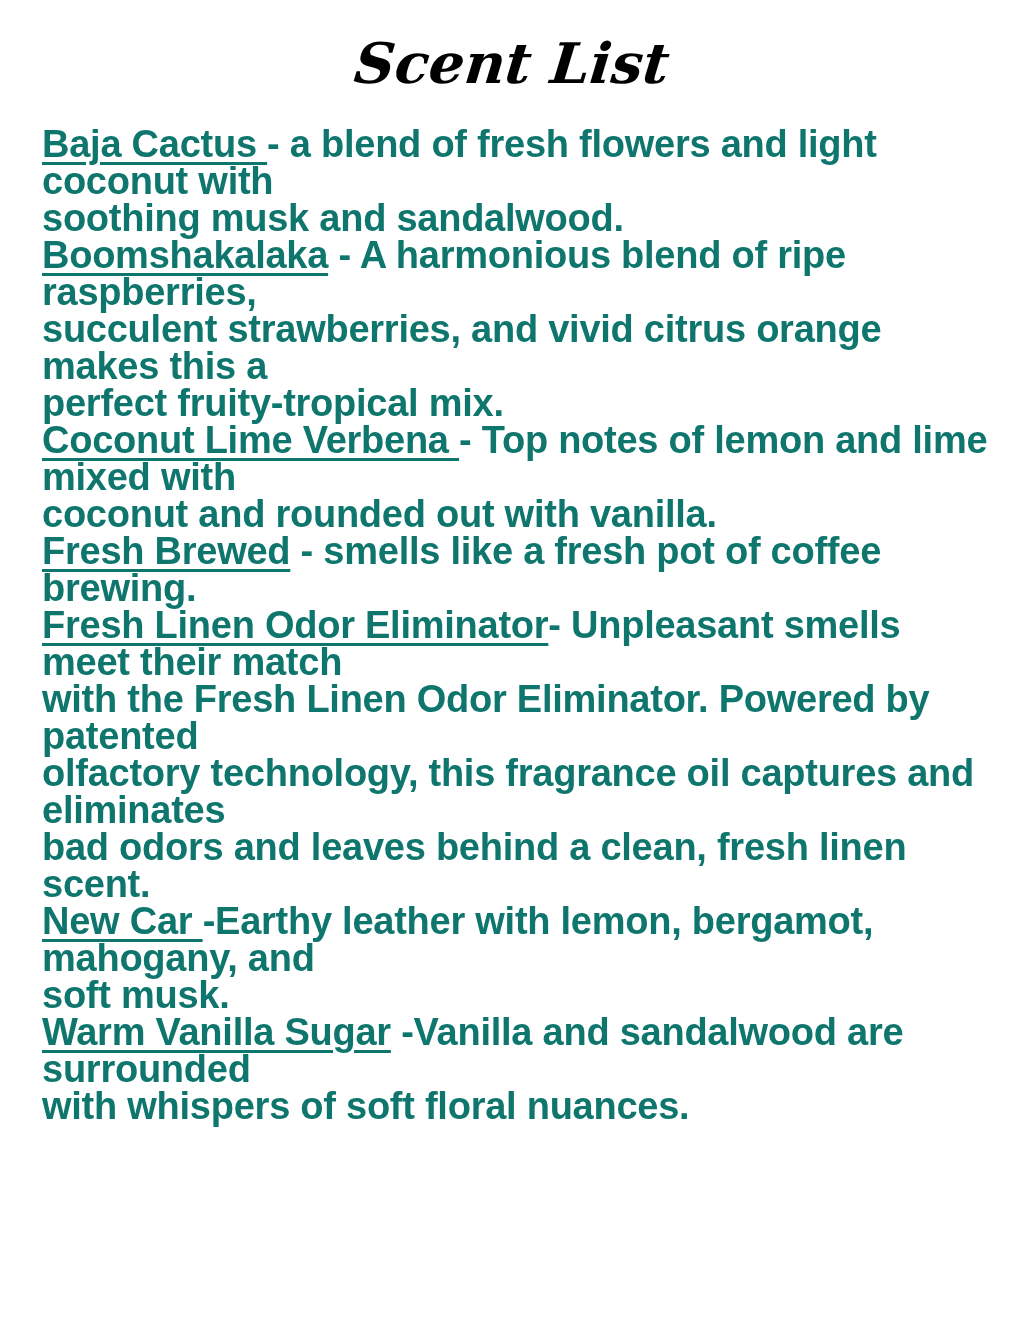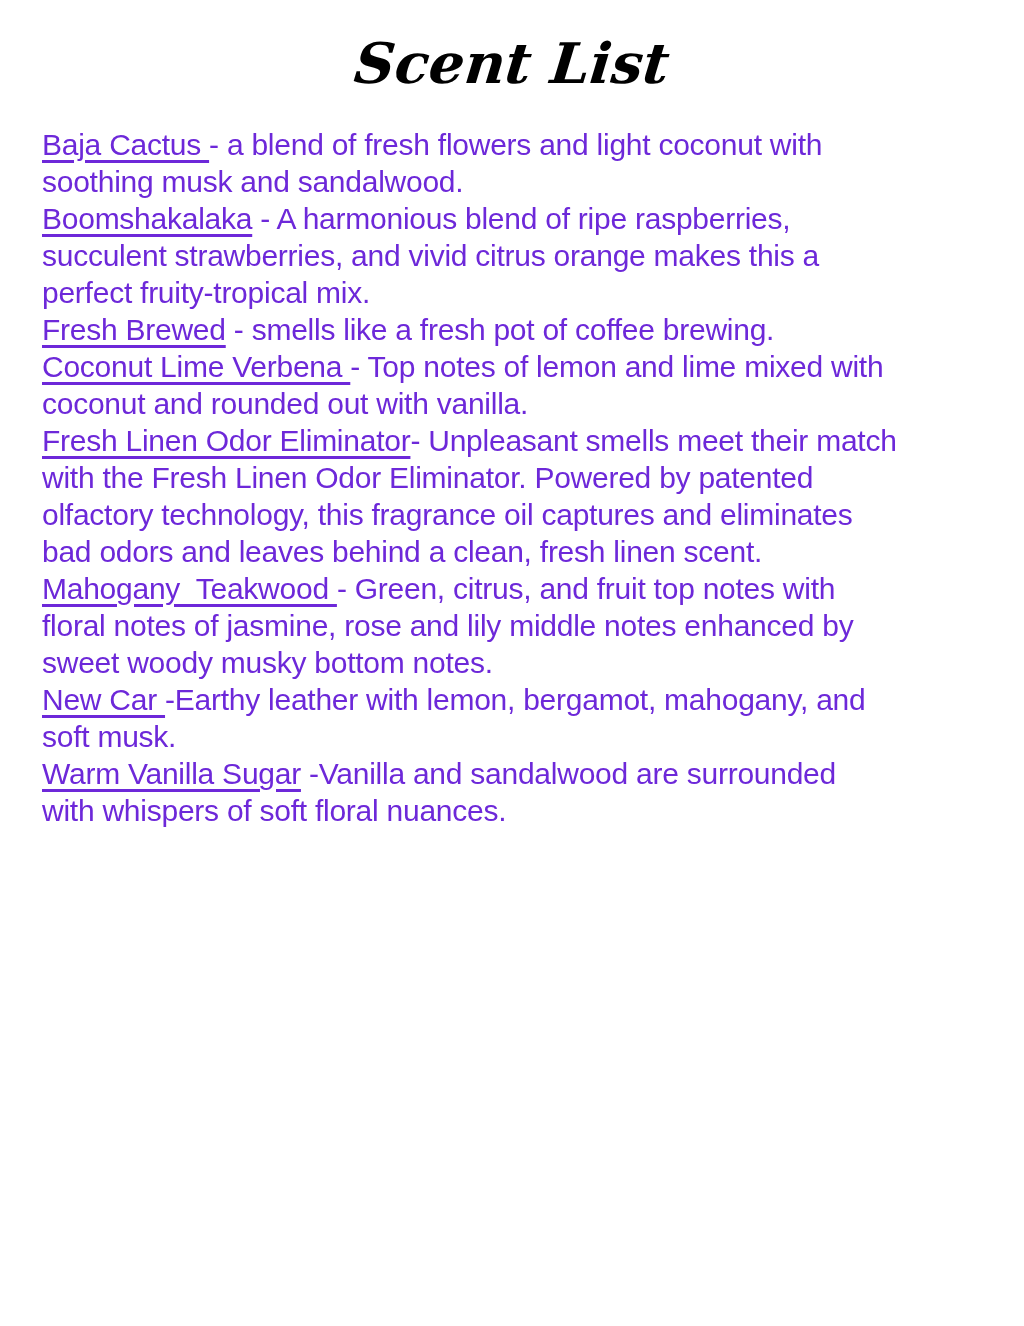--- a/index.html
+++ b/index.html
@@ -23,25 +23,25 @@
     font-family: "DejaVu Serif", serif;
     font-style: italic;
     font-weight: 700;
     font-size: 56px;
     line-height: 74px;
     transform: skewX(-6deg);
     color: #000000;
   }
   .scent-list {
     font-family: "Liberation Sans", sans-serif;
-    font-weight: 400;
-    font-size: 30px;
+    font-weight: 700;
+    font-size: 38px;
     line-height: 37px;
     letter-spacing: -0.25px;
-    color: #6d28d9;
+    color: #0f766e;
   }
   .scent-item {
     margin: 0;
     white-space: pre-wrap;
   }
   .scent-name {
     text-decoration: underline;
     text-decoration-thickness: 3px;
     text-underline-offset: 5px;
   }
@@ -53,33 +53,30 @@
   <h1 class="title">Scent List</h1>
   <div class="scent-list">
   <p class="scent-item"><span class="scent-name">Baja Cactus </span><span class="scent-desc">- a blend of fresh flowers and light coconut with
 soothing musk and sandalwood.</span></p>
 
   <p class="scent-item"><span class="scent-name">Boomshakalaka</span><span class="scent-desc"> - A harmonious blend of ripe raspberries,
 succulent strawberries, and vivid citrus orange makes this a
 perfect fruity-tropical mix.</span></p>
 
 
-  <p class="scent-item"><span class="scent-name">Fresh Brewed</span><span class="scent-desc"> - smells like a fresh pot of coffee brewing.</span></p>
-
   <p class="scent-item"><span class="scent-name">Coconut Lime Verbena </span><span class="scent-desc">- Top notes of lemon and lime mixed with
 coconut and rounded out with vanilla.</span></p>
+
+  <p class="scent-item"><span class="scent-name">Fresh Brewed</span><span class="scent-desc"> - smells like a fresh pot of coffee brewing.</span></p>
 
   <p class="scent-item"><span class="scent-name">Fresh Linen Odor Eliminator</span><span class="scent-desc">- Unpleasant smells meet their match
 with the Fresh Linen Odor Eliminator. Powered by patented
 olfactory technology, this fragrance oil captures and eliminates
 bad odors and leaves behind a clean, fresh linen scent.</span></p>
 
-  <p class="scent-item"><span class="scent-name">Mahogany  Teakwood </span><span class="scent-desc">- Green, citrus, and fruit top notes with
-floral notes of jasmine, rose and lily middle notes enhanced by
-sweet woody musky bottom notes.</span></p>
 
 
   <p class="scent-item"><span class="scent-name">New Car </span><span class="scent-desc">-Earthy leather with lemon, bergamot, mahogany, and
 soft musk.</span></p>
 
 
   <p class="scent-item"><span class="scent-name">Warm Vanilla Sugar</span><span class="scent-desc"> -Vanilla and sandalwood are surrounded
 with whispers of soft floral nuances.</span></p>
 </div>
 </div>

